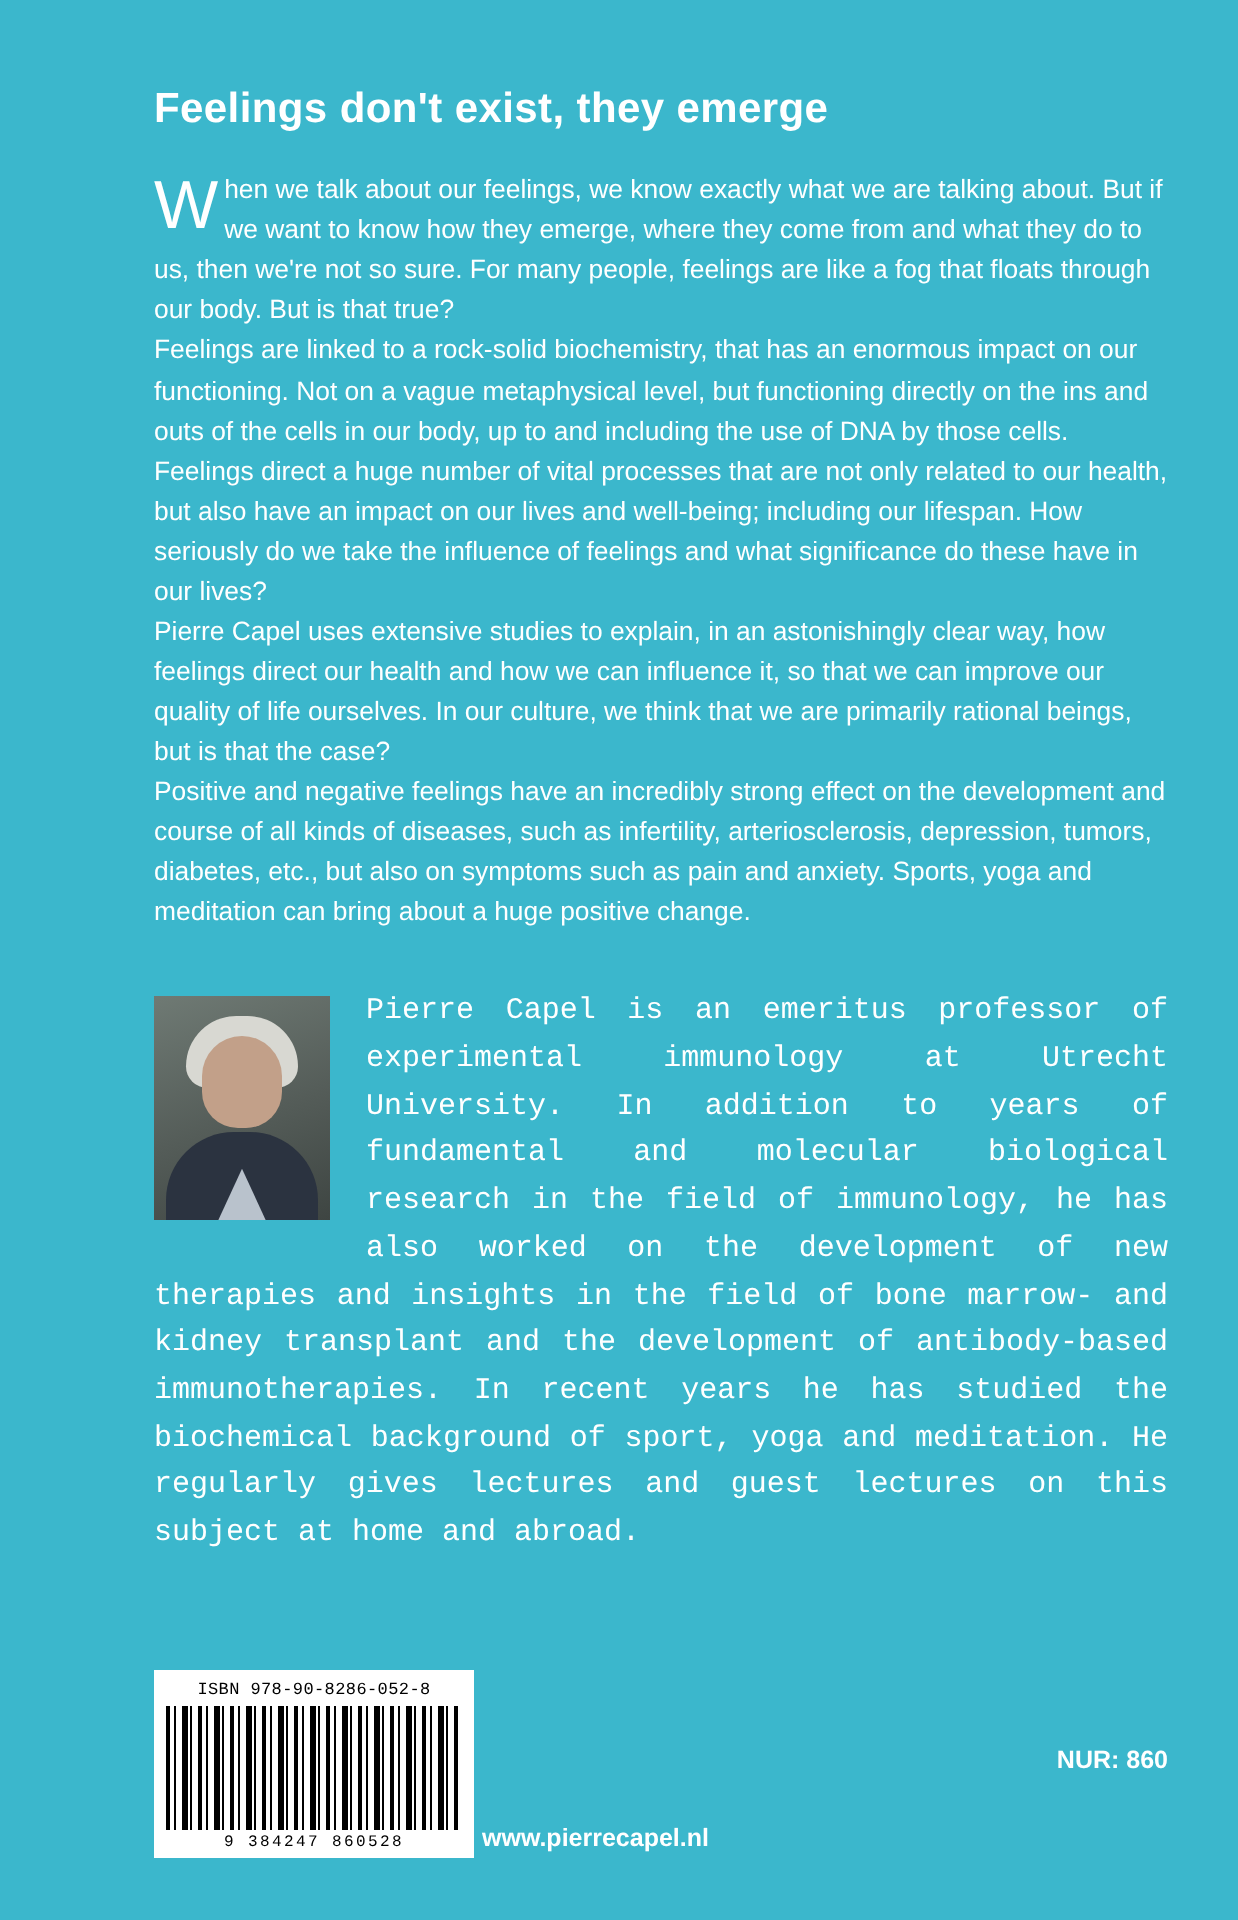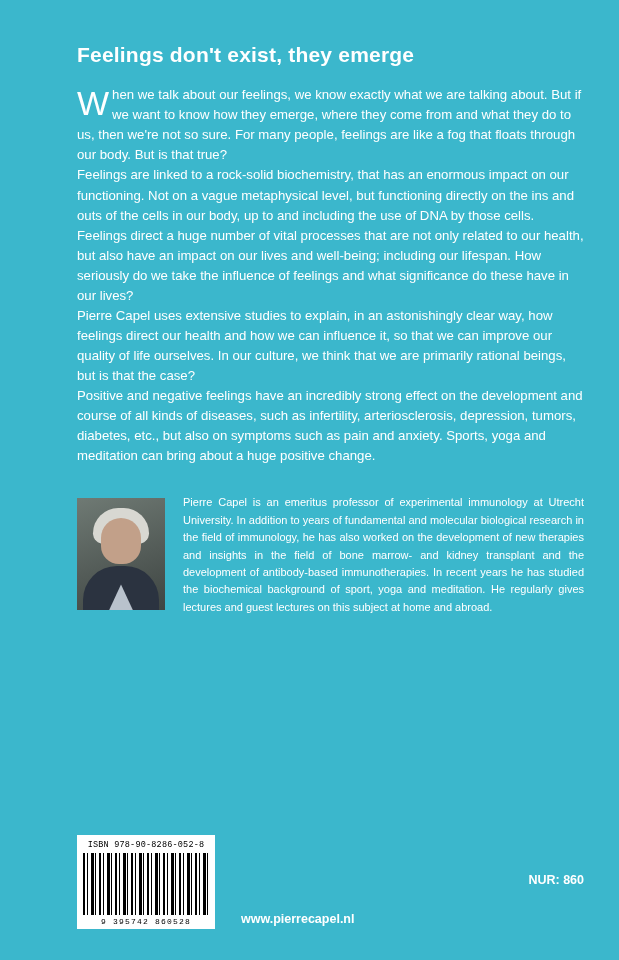--- a/index.html
+++ b/index.html
@@ -104,33 +104,34 @@
   .ph-shirt {
     position: absolute;
     left: 32px;
     bottom: 0;
     width: 24px;
     height: 26px;
     background: #b9c2cc;
     clip-path: polygon(50% 0, 100% 100%, 0 100%);
   }
   .author-text {
-    font-size: 11px;
+    font-size: 15px;
     line-height: 1.58;
     text-align: justify;
+    font-family: Liberation Mono, monospace;
   }
   .author-text p { margin: 0; }
   .bottom {
     position: absolute;
     left: 60px;
     right: 52px;
     bottom: 28px;
   }
   .barcode-box {
-    width: 138px;
+    width: 160px;
     background: #ffffff;
     padding: 5px 6px 3px 6px;
     box-sizing: border-box;
     float: left;
   }
   .isbn-text {
     font-family: "Liberation Mono", monospace;
     font-size: 8.5px;
     color: #000;
     text-align: center;
@@ -196,21 +197,21 @@
     </div>
     <div class="author-text">
       <p>Pierre Capel is an emeritus professor of experimental immunology at Utrecht University. In addition to years of fundamental and molecular biological research in the field of immunology, he has also worked on the development of new therapies and insights in the field of bone marrow- and kidney transplant and the development of antibody-based immunotherapies. In recent years he has studied the biochemical background of sport, yoga and meditation. He regularly gives lectures and guest lectures on this subject at home and abroad.</p>
     </div>
   </div>
 
   <div class="bottom clearfix">
     <div class="barcode-box">
       <div class="isbn-text">ISBN  978-90-8286-052-8</div>
       <div class="bars"></div>
-      <div class="barcode-digits">9 395742 860528</div>
+      <div class="barcode-digits">9 384247 860528</div>
     </div>
     <div class="publisher-block">
       <div class="nur">NUR: 860</div>
       <div>www.pierrecapel.nl</div>
     </div>
   </div>
 
 </div>
 
 </body></html>

